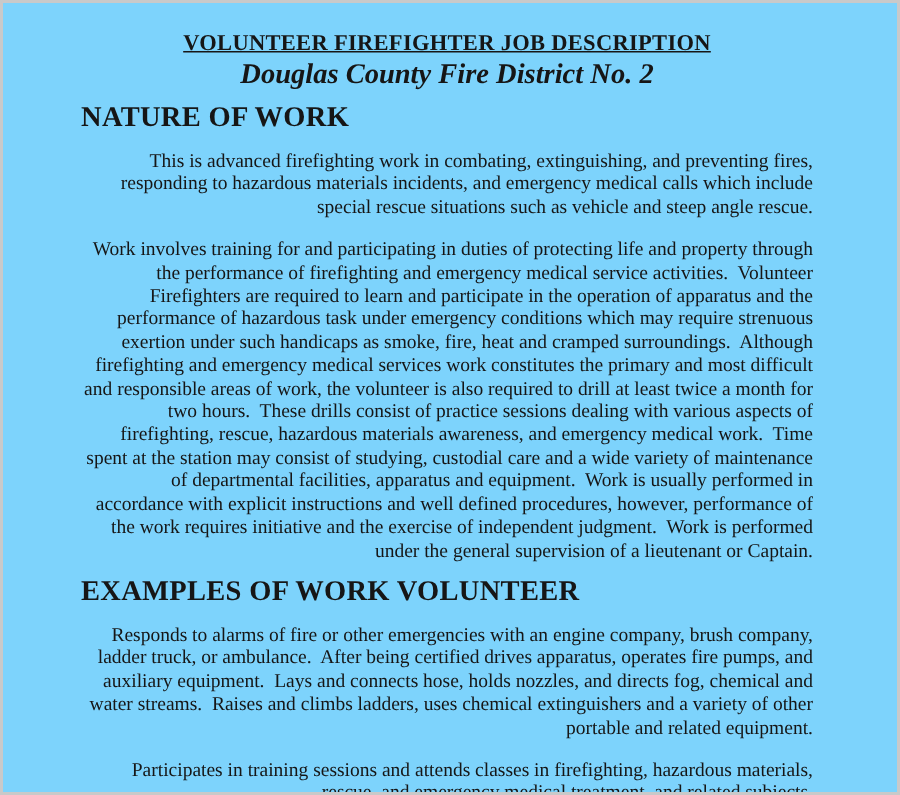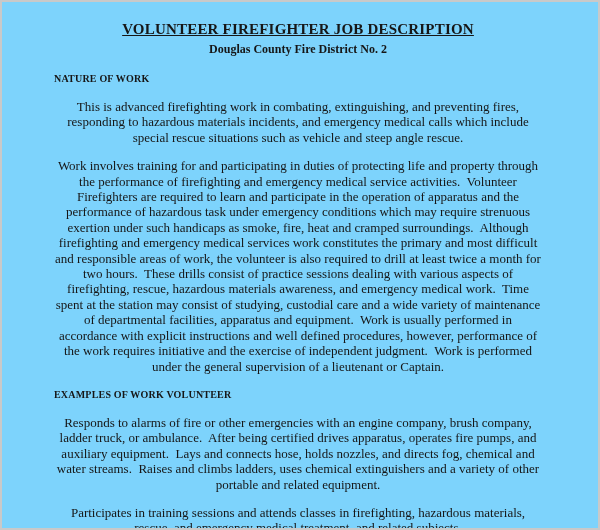--- a/index.html
+++ b/index.html
@@ -24,38 +24,39 @@
   }
   .doc-title {
     font-size: 15px;
     font-weight: bold;
     line-height: 19.5px;
     text-decoration: underline;
     letter-spacing: 0.2px;
     white-space: nowrap;
   }
   .doc-subtitle {
-    font-size: 12px;
+    font-size: 19px;
     font-weight: bold;
     line-height: 19.5px;
     white-space: nowrap;
+    font-style: italic;
   }
   .section-heading {
-    font-size: 10px;
+    font-size: 19px;
     font-weight: bold;
     line-height: 15px;
     letter-spacing: 0.2px;
     margin: 0 0 13px 0;
   }
   .para {
     font-size: 13px;
     line-height: 15.4px;
     margin: 0 0 13px 0;
     white-space: pre-wrap;
-    text-align: center;
+    text-align: right;
   }
 </style>
 </head>
 <body>
 
 <div class="page">
 
   <div class="doc-header">
     <div class="doc-title">VOLUNTEER FIREFIGHTER JOB DESCRIPTION</div>
     <div class="doc-subtitle">Douglas County Fire District No. 2</div>

